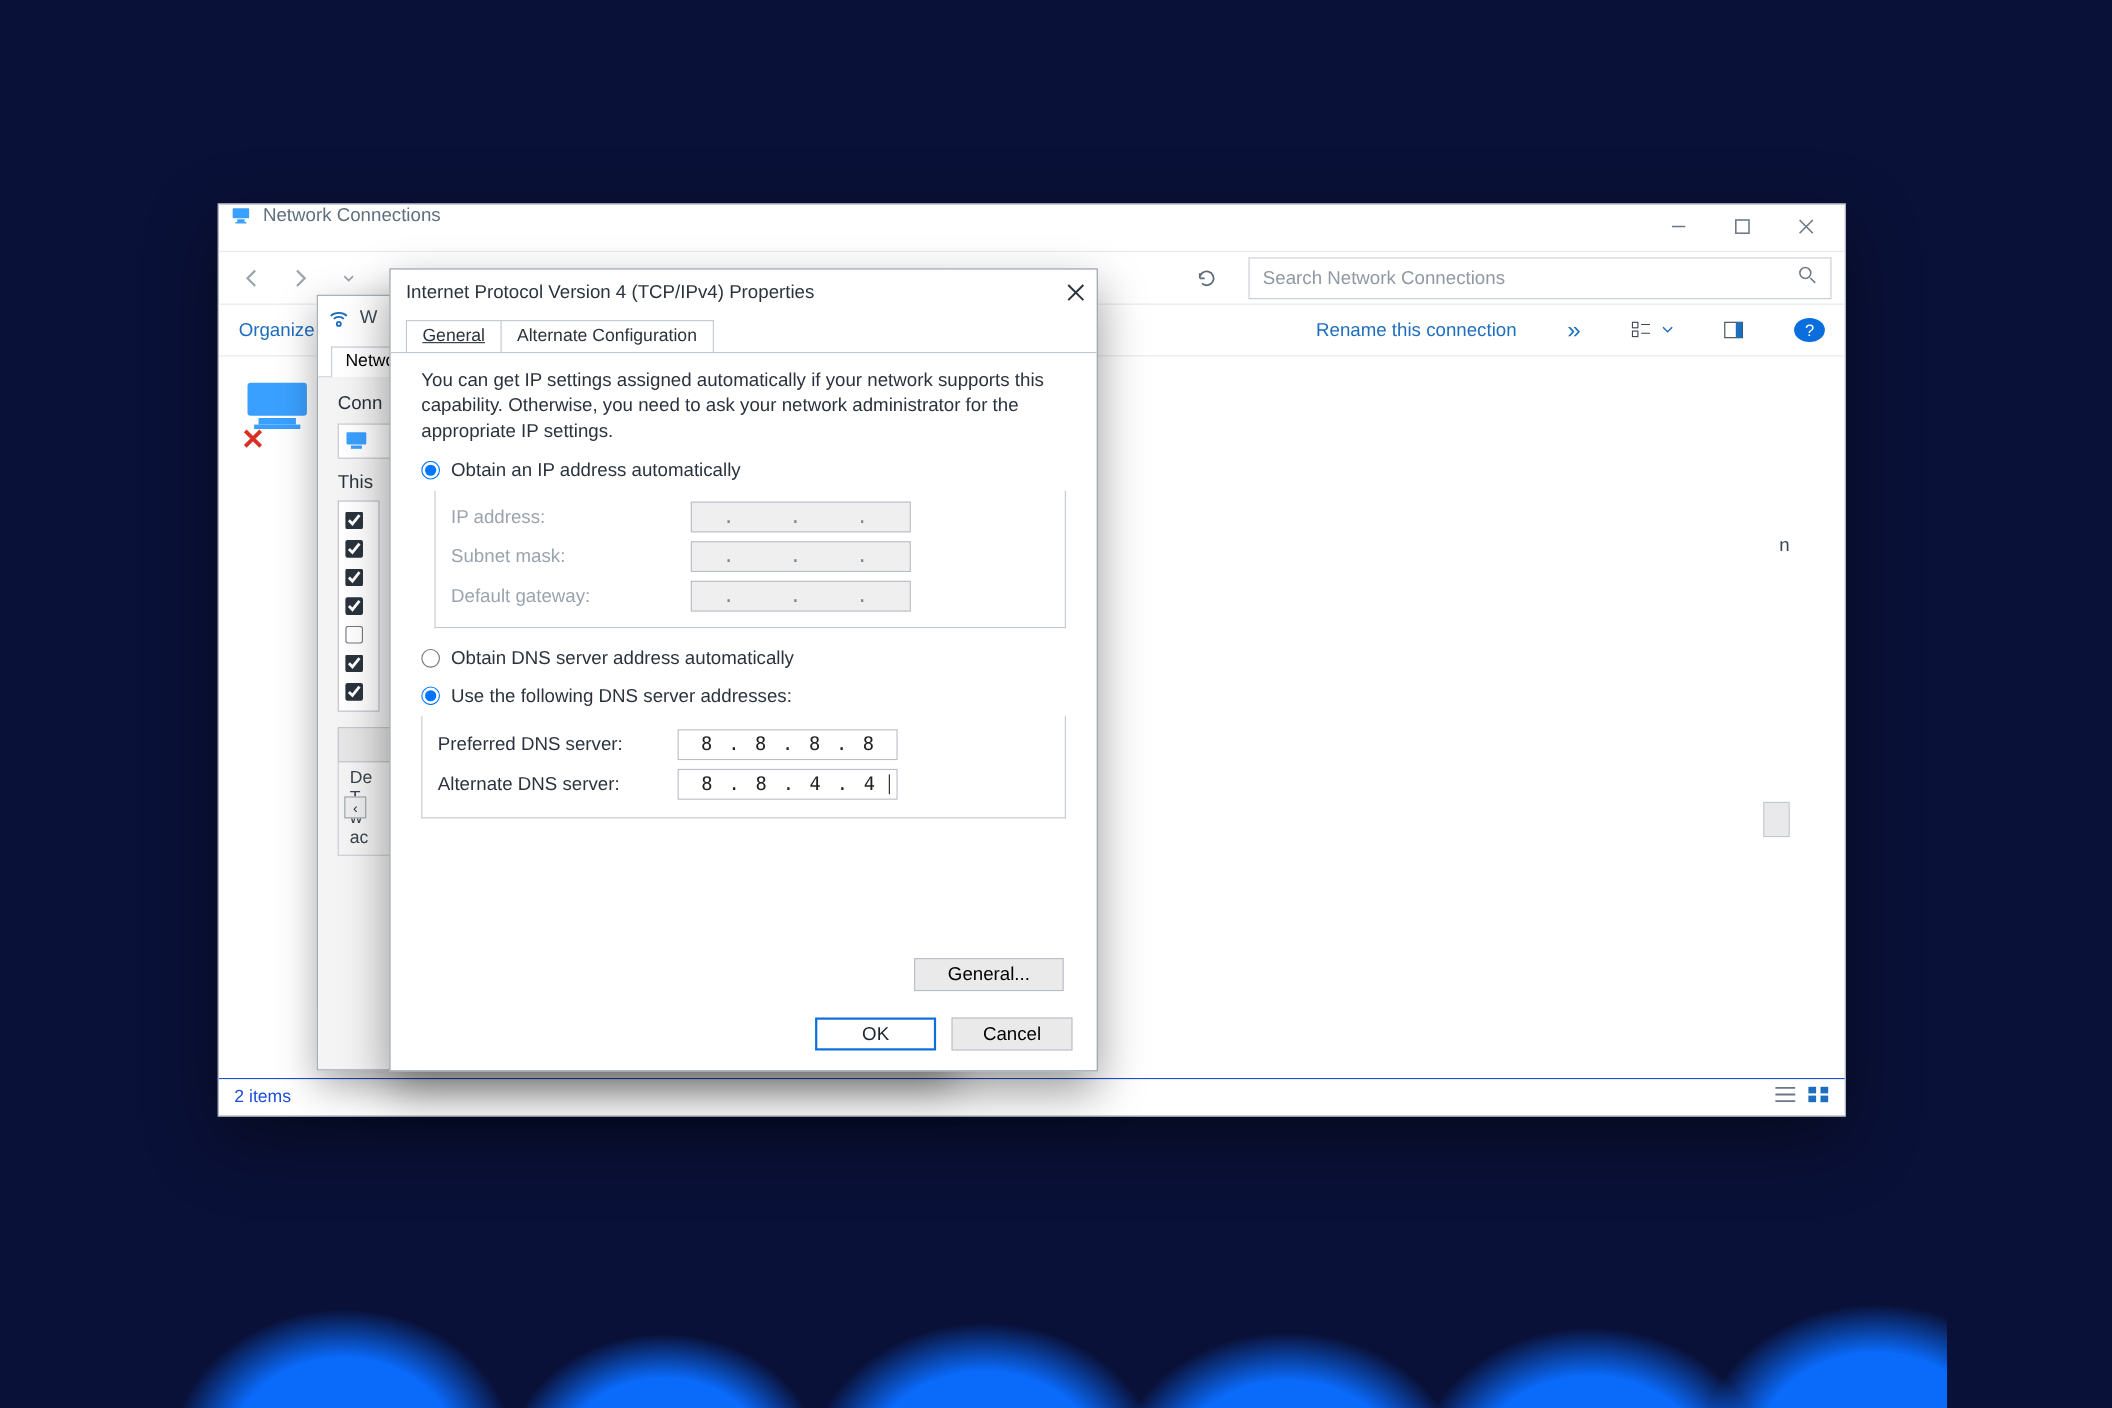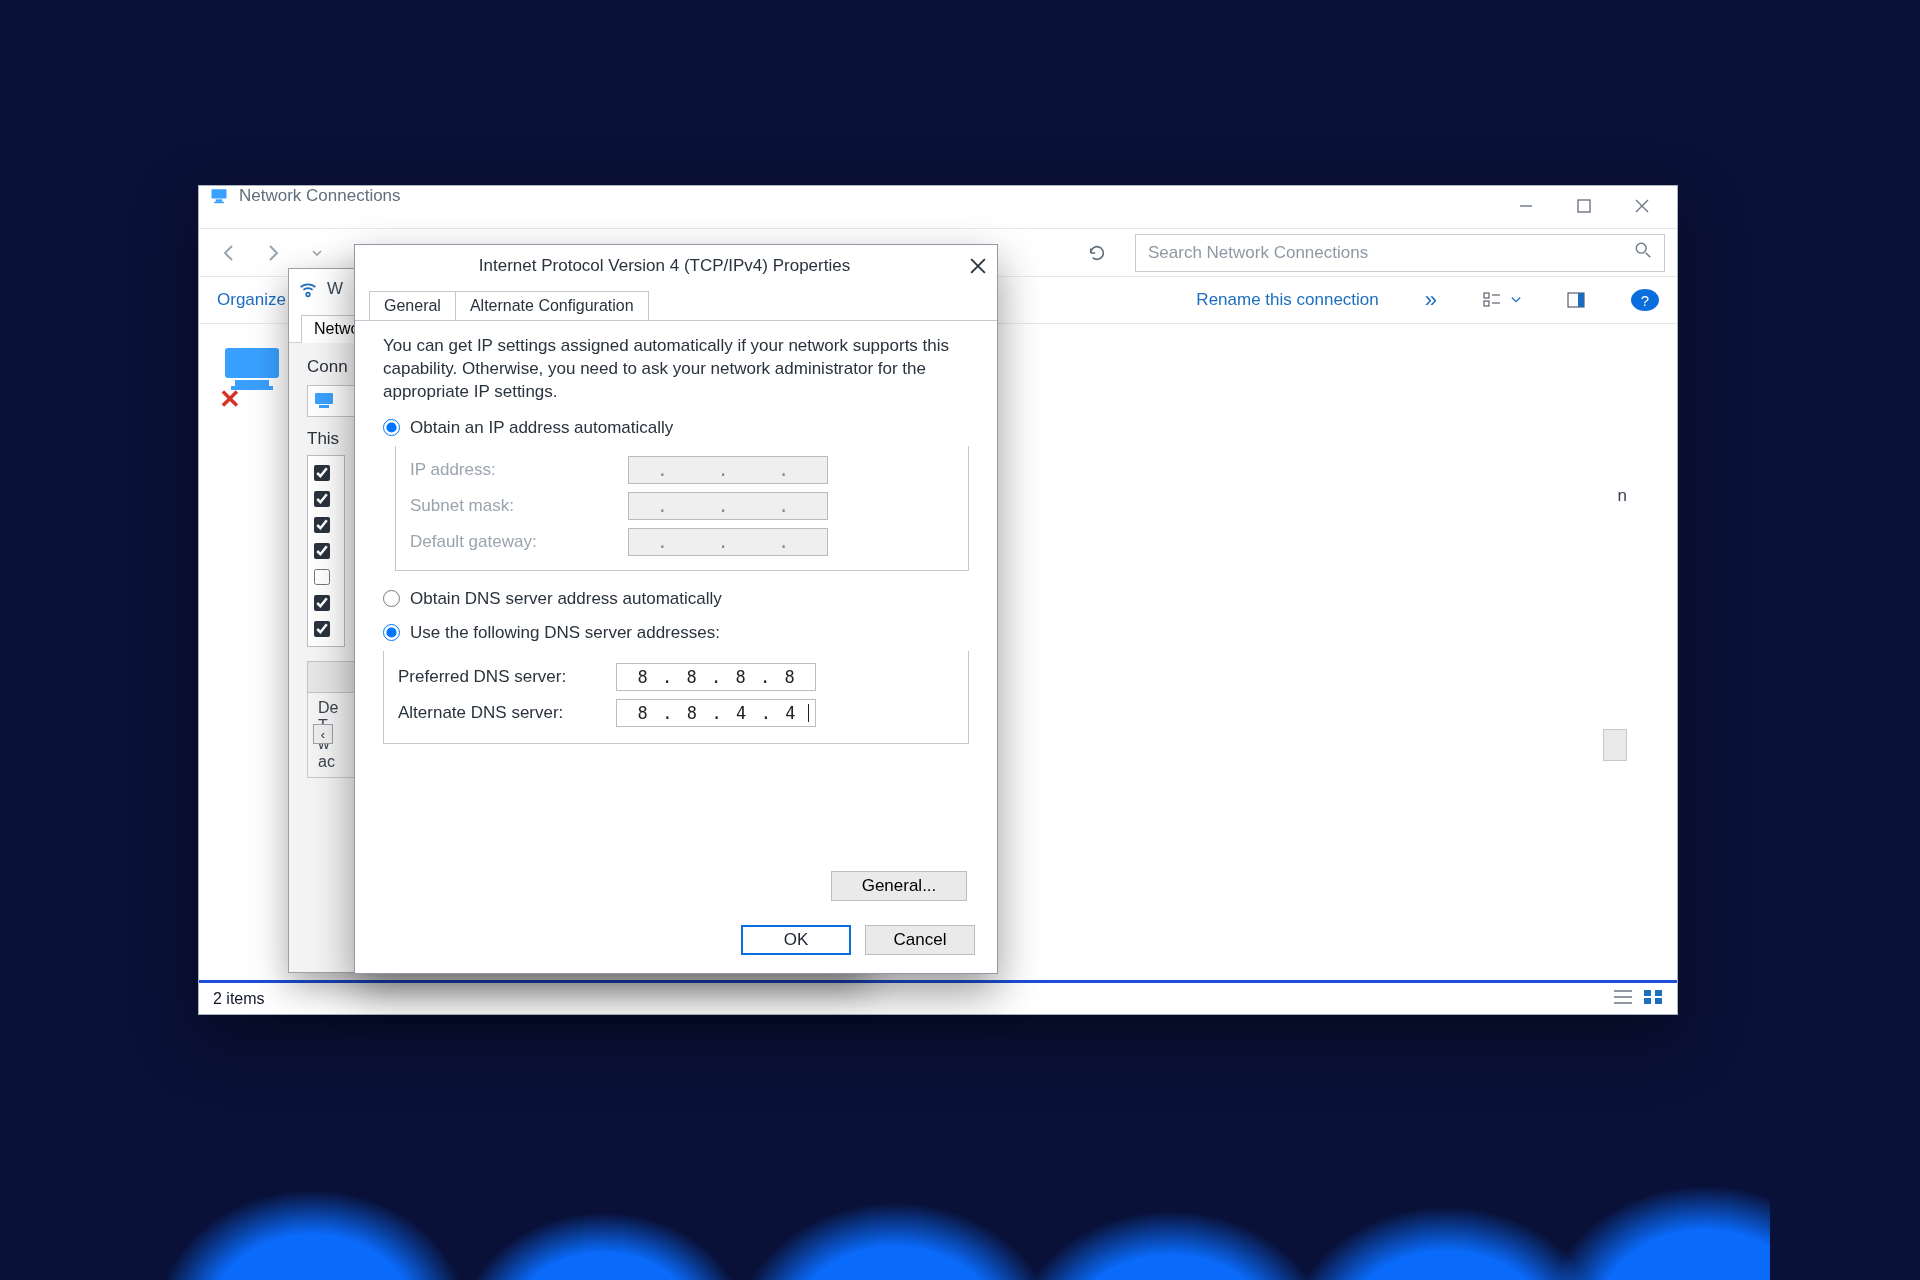--- a/index.html
+++ b/index.html
@@ -36,21 +36,21 @@
 
     .cmd-row { height: 48px; border-top:1px solid #e6e8eb; border-bottom:1px solid #e6e8eb; display:flex; align-items:center; padding:0 18px; color:#1d6ebf; gap:46px; }
     .cmd-row .lnk { display:flex; align-items:flex-end; gap:10px; }
     .cmd-row .chev { color:#1d6ebf; font-size:22px; line-height:1; }
     .cmd-row .spacer { flex:1; }
     .cmd-row .icon-pill { width:28px; height:22px; border-radius:50%; background:#0a6edf; color:#fff; display:flex;align-items:center;justify-content:center; font-size:15px; }
     .cmd-row .view-toggle { display:flex; align-items:center; gap:10px; color:#3a4552; }
     .cmd-row svg.tiny { width:18px; height:18px; }
 
     .main-body { position:relative; flex:1; height:calc(100% - 42px - 48px - 48px - 34px); }
-    .status-bar { position:absolute; left:0; right:0; bottom:0; height:34px; border-top:3px solid #1d4ed8; display:flex; align-items:center; padding:0 14px; color:#0f172a; font-size:16px; gap:12px;}
+    .status-bar { position:absolute; left:0; right:0; bottom:0; height:34px; border-top:1px solid #1d4ed8; display:flex; align-items:center; padding:0 14px; color:#1d4ed8; font-size:16px; gap:12px;}
     .status-bar .right-icons { margin-left:auto; display:flex; gap:10px; color:#3b5e8c; }
 
     .adapter-tile { position:absolute; left:22px; top:18px; width:80px; height:62px; }
     .adapter-tile svg { width:70px; height:52px; }
     .adapter-x { position:absolute; left:20px; top:60px; color:#d93025; font-size:26px; font-weight:bold; }
 
     
     .mid-window { position:absolute; left:288px; top:268px; width:580px; height:705px; background:#f4f4f4; border:1px solid #9aa1a8; box-shadow:0 14px 34px rgba(0,0,0,.35); }
     .mid-titlebar { height:40px; background:#fff; display:flex; align-items:center; gap:8px; padding-left:8px; }
     .mid-titlebar .icn { width:22px; height:22px; }
@@ -63,26 +63,26 @@
     .check-row input { width:16px; height:16px; accent-color:#2a333d; }
     .mid-body .truncated { color:#2a333d; }
     .mid-scroll-left { position:absolute; left:24px; bottom:228px; width:20px; height:20px; border:1px solid #9aa1a8; background:#eee; display:flex;align-items:center;justify-content:center; font-size:13px; }
     .mid-big-btn { height:32px; background:#e6e6e6; border:1px solid #c0c4ca; margin-top:14px; }
     .mid-desc { border:1px solid #c8ccd2; border-top:none; min-height:72px; padding:6px 10px; font-size:16px; color:#3a444f; margin-top:0; }
     .mid-actions { display:flex; gap:18px; justify-content:flex-end; padding:12px 20px; position:absolute; bottom:0; right:0; left:0; background:#f4f4f4; }
     .mid-actions button { width:96px; height:30px; border:1px solid #b8bcc3; background:#eaeaea; color:#8f98a3; font:inherit; }
 
     
     .ip-window { position:absolute; left:354px; top:244px; width:644px; height:730px; background:#fff; border:1px solid #8f98a3; box-shadow:0 18px 40px rgba(0,0,0,.4); }
-    .ip-titlebar { height:42px; display:flex; align-items:center; padding:0 1px 0 14px;text-align:center; }
+    .ip-titlebar { height:42px; display:flex; align-items:center; padding:0 1px 0 14px; }
     .ip-titlebar .t { font-size:17px; color:#2a333d; flex:1; }
     .ip-close { width:36px; height:36px; display:flex; align-items:center; justify-content:center; }
     .ip-tabs { display:flex; align-items:flex-end; height:34px; padding-left:14px; border-bottom:1px solid #c3c8cf; }
     .ip-tab { border:1px solid #c3c8cf; border-bottom:none; padding:5px 14px; background:#fff; font-size:16px; color:#2a333d; margin-right:-1px; }
-    .ip-tab.active { font-weight:400; z-index:2; }
+    .ip-tab.active { font-weight:400; z-index:2;text-decoration:underline; }
 
     .ip-body { padding:14px 28px 0 28px; color:#2a333d; font-size:17px; }
     .ip-intro { line-height:1.35; }
 
     .radio-row { display:flex; align-items:center; gap:10px; margin-top:14px; }
     .radio-row input[type=radio] { width:17px; height:17px; }
 
     .ip-grid { margin:8px 0 0 24px; }
     .ip-grid .row { display:flex; align-items:center; height:36px; gap:18px; }
     .ip-grid .lbl { width:200px; color:#9aa4ae; }

